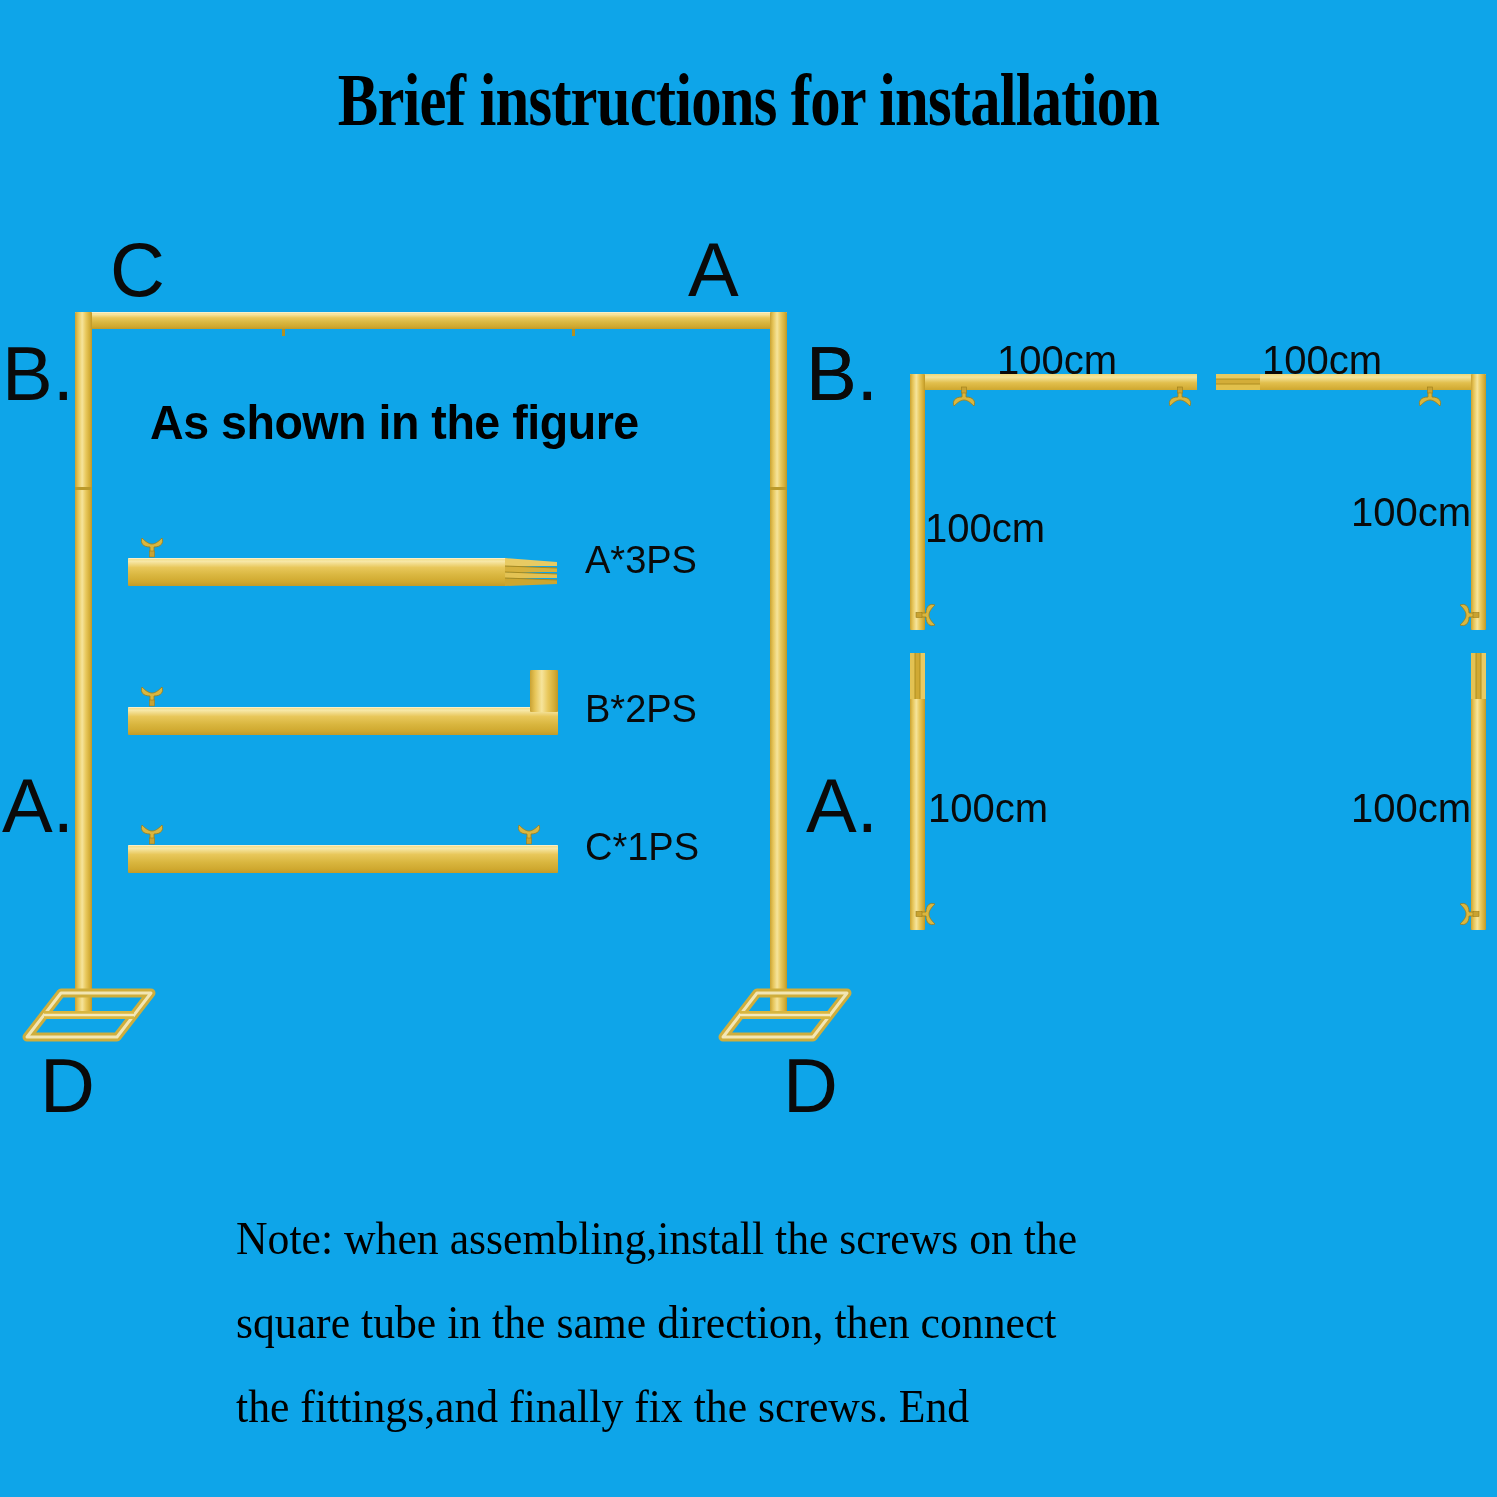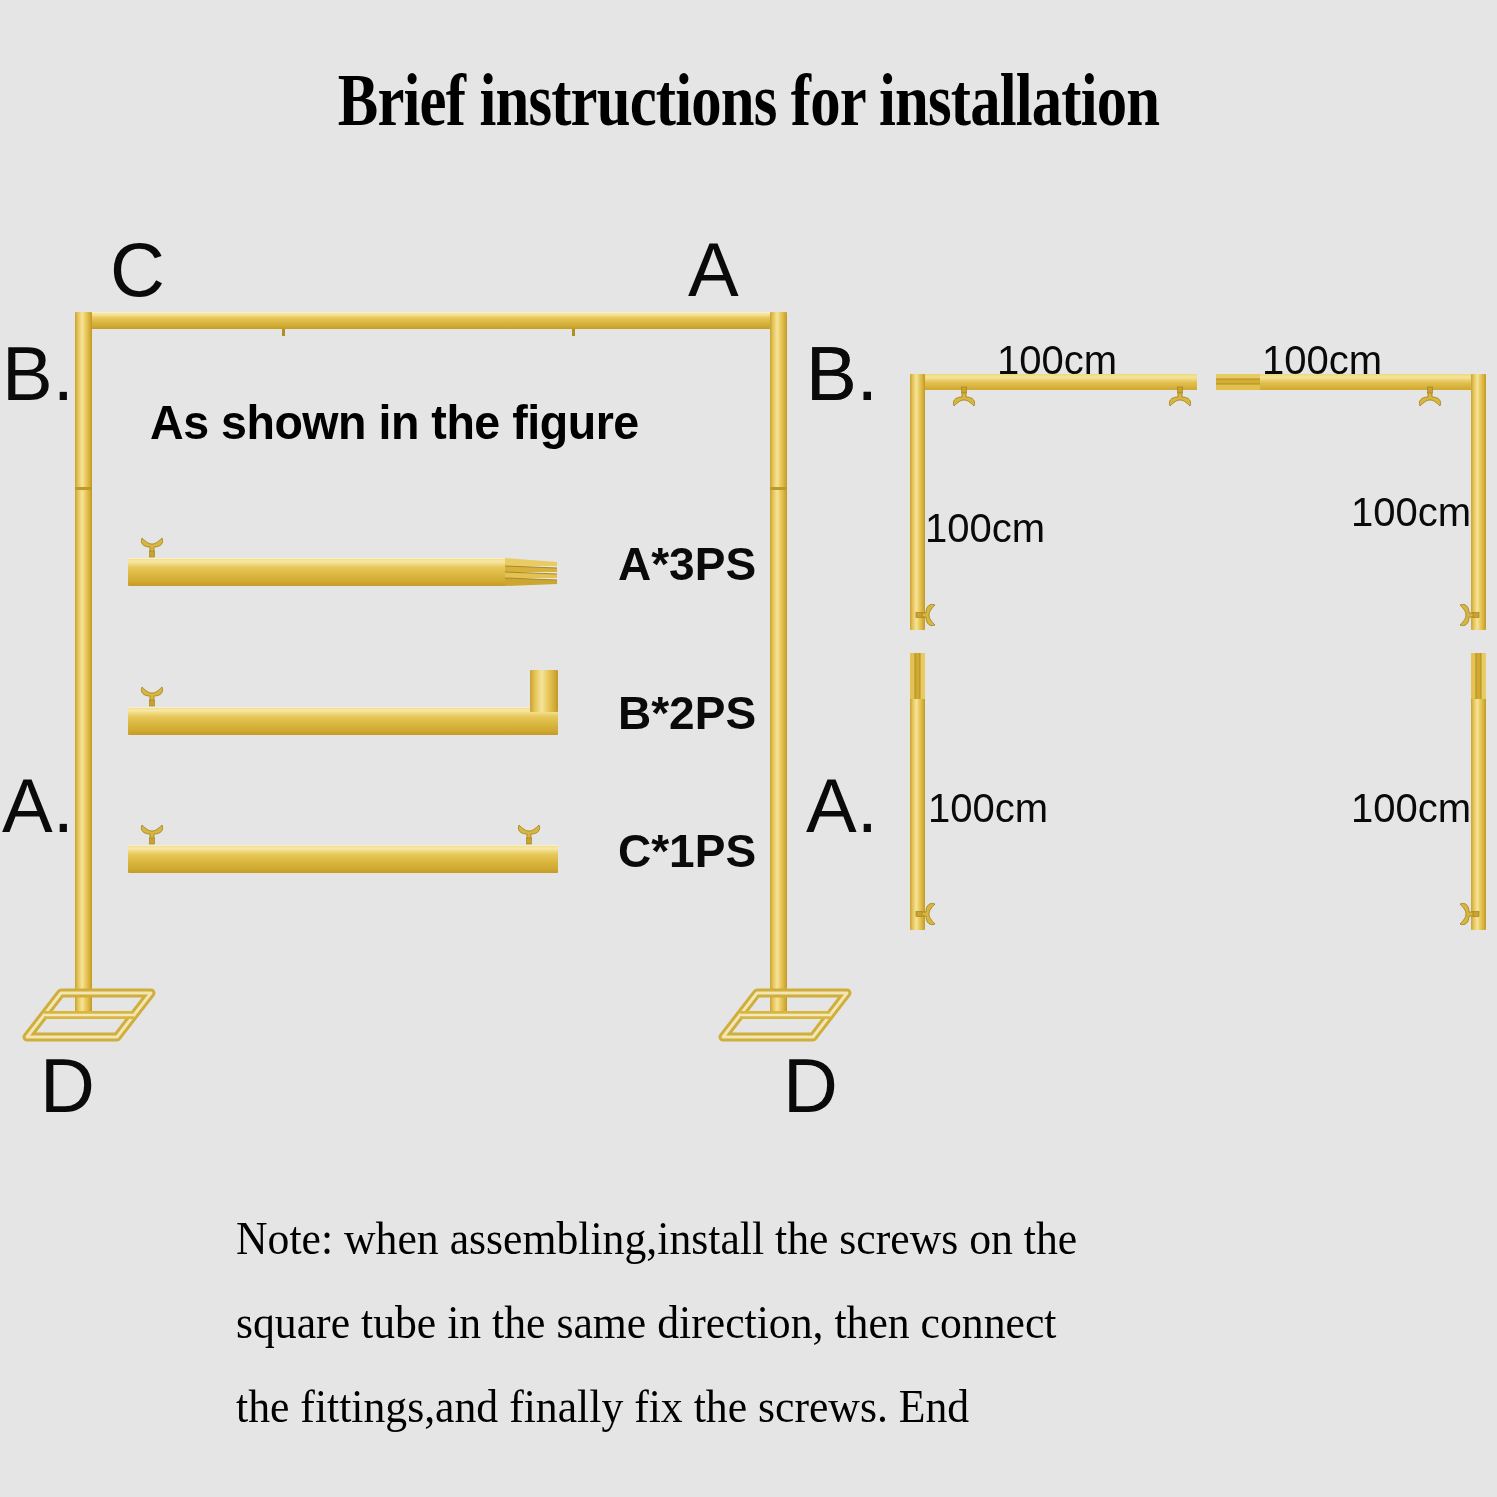--- a/index.html
+++ b/index.html
@@ -3,21 +3,21 @@
 <meta charset="utf-8">
 <style>
   html,body{margin:0;padding:0;background:#ffffff;}
   body{
     width:1497px;height:1497px;
     font-family:"Liberation Sans", sans-serif;
     color:#000;
     position:relative;
     overflow:hidden;
   }
-  .stage{position:absolute;left:0;top:0;width:1497px;height:1497px;background:#e5e5e5;}
+  .stage{position:absolute;left:0;top:0;width:1497px;height:1497px;background:#0ea5e9;}
 
   
   .title{
     position:absolute;left:0;top:58px;width:1497px;
     text-align:center;
     font-family:"Liberation Serif", serif;
     font-weight:bold;
     font-size:74px;
     letter-spacing:-1px;
     transform:scaleX(0.82);
@@ -46,21 +46,21 @@
   }
 
   
   .wing{position:absolute;width:26px;height:22px;}
   .wing svg{display:block;width:100%;height:100%;}
 
   
   .lbl{position:absolute;font-family:"Liberation Sans", sans-serif;color:#0a0a0a;white-space:nowrap;}
   .lbl-big{font-size:76px;font-weight:400;line-height:1;}
   .lbl-dim{font-size:40px;font-weight:400;line-height:1;}
-  .lbl-part{font-size:46px;font-weight:700;line-height:1;letter-spacing:0px;margin-left:33px;}
+  .lbl-part{font-size:38px;font-weight:400;line-height:1;letter-spacing:0px;}
 
   .asfig{
     position:absolute;
     font-family:"Liberation Sans", sans-serif;
     font-weight:bold;
     font-size:49px;
     letter-spacing:-0.5px;
     white-space:nowrap;
     transform:scaleX(0.95);
     transform-origin:0 50%;

